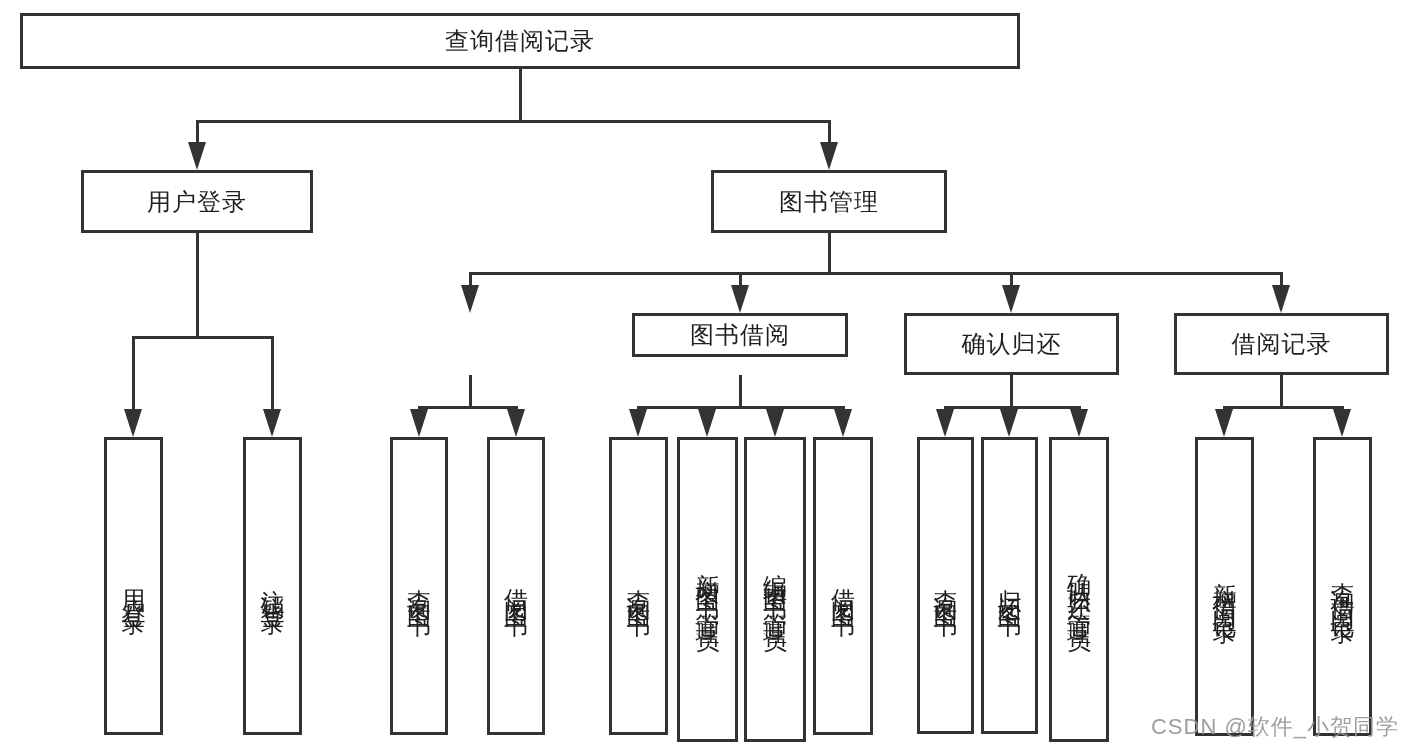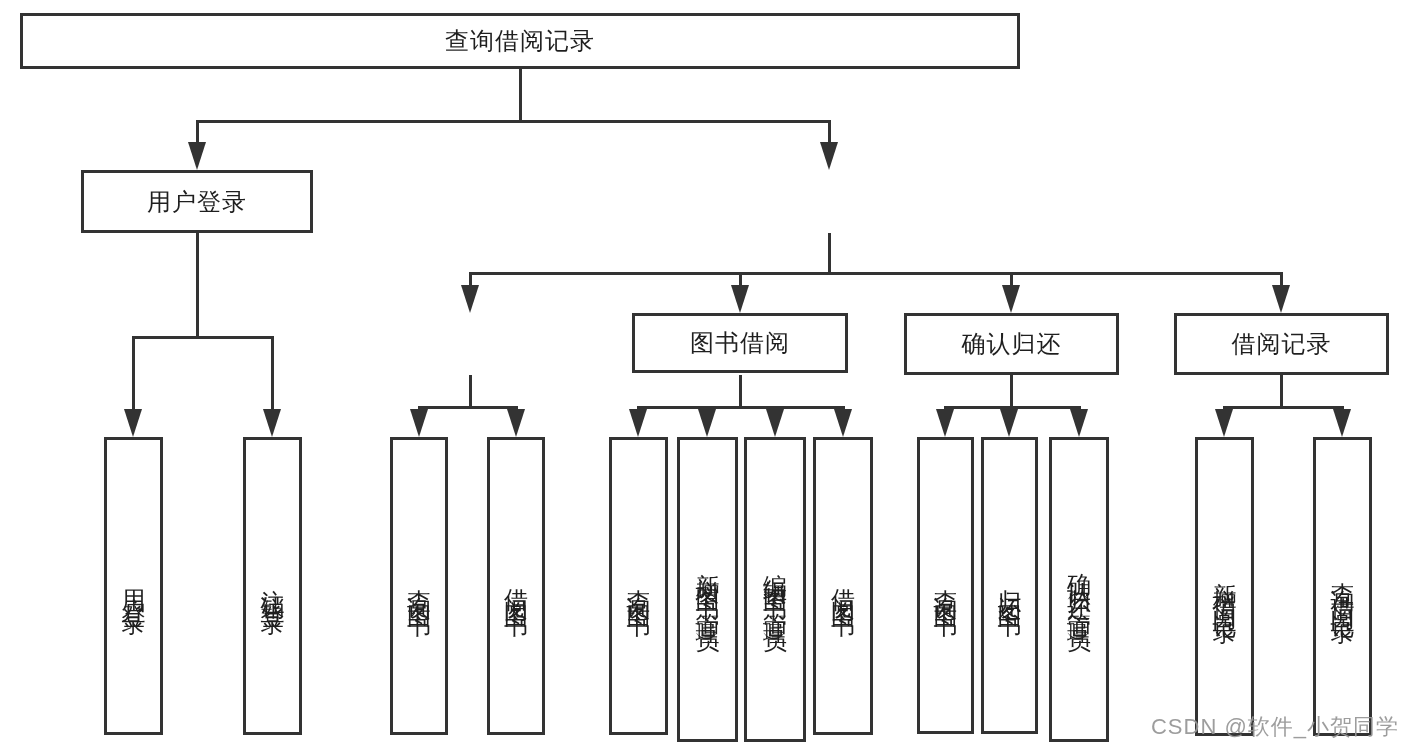--- a/index.html
+++ b/index.html
@@ -65,40 +65,43 @@
   <div class="line" style="left:519px;top:69px;width:3px;height:54px;"></div>
   <div class="line" style="left:196px;top:120px;width:635px;height:3px;"></div>
   <div class="line" style="left:196px;top:120px;width:3px;height:24px;"></div>
   <div class="line" style="left:828px;top:120px;width:3px;height:24px;"></div>
   <div class="arrow" style="left:188px;top:142px;"></div>
   <div class="arrow" style="left:820px;top:142px;"></div>
 
   <div class="hbox" style="left:81px;top:170px;width:232px;height:63px;">
     <span>用户登录</span>
   </div>
+  <div class="hbox" style="left:711px;top:170px;width:236px;height:63px;">
+    <span>图书管理</span>
+  </div>
 
   <div class="line" style="left:196px;top:233px;width:3px;height:106px;"></div>
   <div class="line" style="left:132px;top:336px;width:142px;height:3px;"></div>
   <div class="line" style="left:132px;top:336px;width:3px;height:75px;"></div>
   <div class="line" style="left:271px;top:336px;width:3px;height:75px;"></div>
   <div class="arrow" style="left:124px;top:409px;"></div>
   <div class="arrow" style="left:263px;top:409px;"></div>
 
   <div class="line" style="left:828px;top:233px;width:3px;height:42px;"></div>
   <div class="line" style="left:469px;top:272px;width:814px;height:3px;"></div>
   <div class="line" style="left:469px;top:272px;width:3px;height:15px;"></div>
   <div class="line" style="left:739px;top:272px;width:3px;height:15px;"></div>
   <div class="line" style="left:1010px;top:272px;width:3px;height:15px;"></div>
   <div class="line" style="left:1280px;top:272px;width:3px;height:15px;"></div>
   <div class="arrow" style="left:461px;top:285px;"></div>
   <div class="arrow" style="left:731px;top:285px;"></div>
   <div class="arrow" style="left:1002px;top:285px;"></div>
   <div class="arrow" style="left:1272px;top:285px;"></div>
 
-  <div class="hbox" style="left:632px;top:313px;width:216px;height:60px;">
+  <div class="hbox" style="left:632px;top:313px;width:216px;height:44px;">
     <span>图书借阅</span>
   </div>
   <div class="hbox" style="left:904px;top:313px;width:215px;height:62px;">
     <span>确认归还</span>
   </div>
   <div class="hbox" style="left:1174px;top:313px;width:215px;height:62px;">
     <span>借阅记录</span>
   </div>
 
   <div class="line" style="left:469px;top:375px;width:3px;height:34px;"></div>

